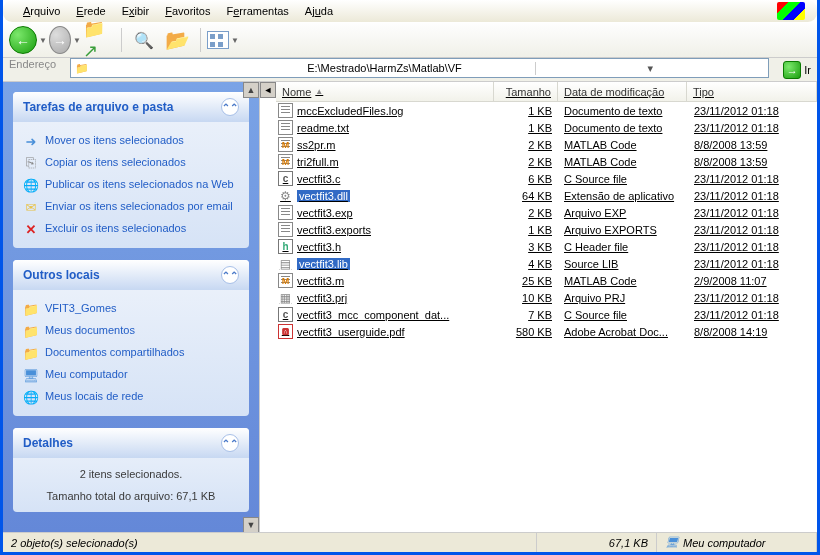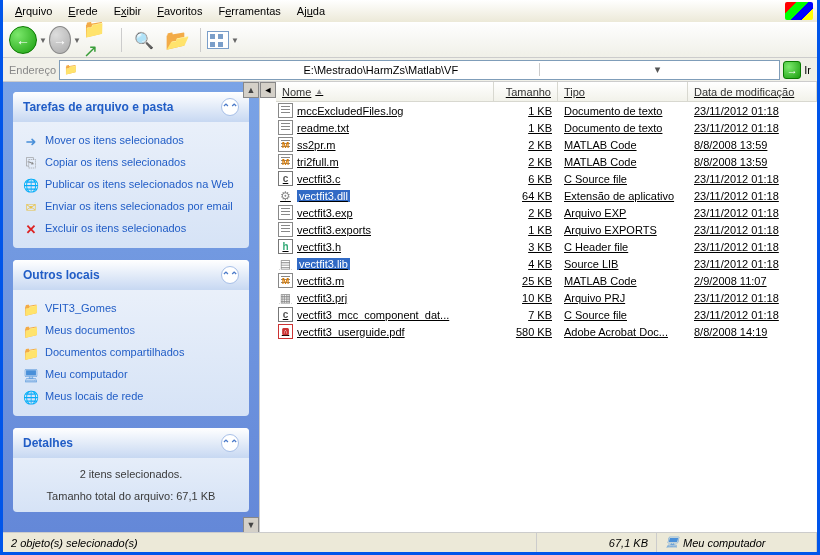--- a/index.html
+++ b/index.html
@@ -1,34 +1,34 @@
 <!DOCTYPE html>
 <html><head>
 <meta charset="utf-8">
 <style>
 * { box-sizing: border-box; margin: 0; padding: 0; }
 body { font-family: Tahoma, sans-serif; font-size: 11px; background: #fff; width: 820px; height: 555px; overflow: hidden; border: 3px solid #0055ea; border-top: none; position: relative; }
-.menubar { background: linear-gradient(#fff, #ece9d8); height: 22px; display: flex; align-items: center; padding: 0 4px; }
+.menubar { background: linear-gradient(#fff, #ece9d8); height: 22px; display: flex; align-items: center; padding: 0 12px; border-radius: 9px; }
 .menubar-item { padding: 2px 8px; cursor: default; }
 .menubar-item u { text-decoration: underline; }
 .win-logo { margin-left: auto; width: 28px; height: 18px; background: linear-gradient(135deg, #f00 0 25%, #0f0 0 50%, #00f 0 75%, #ff0 0); border-radius: 2px; }
 .toolbar { background: linear-gradient(#fefefe, #f0f0e8); height: 36px; border-top: 1px solid #fff; border-bottom: 1px solid #ccc; display: flex; align-items: center; padding: 0 6px; gap: 2px; }
 .tb-btn { width: 32px; height: 30px; display: flex; align-items: center; justify-content: center; border-radius: 3px; }
 .tb-btn.back { width: 38px; }
 .circle-btn { width: 28px; height: 28px; border-radius: 50%; display: flex; align-items: center; justify-content: center; color: #fff; font-size: 14px; font-weight: bold; }
 .circle-green { background: radial-gradient(circle at 30% 30%, #7be86b, #1a9e0e); border: 1px solid #0a7a00; }
 .circle-gray { background: radial-gradient(circle at 30% 30%, #ddd, #aaa); border: 1px solid #888; }
 .dropdown-arrow { font-size: 8px; color: #666; margin-left: 2px; }
 .tb-sep { width: 1px; height: 24px; background: #ccc; margin: 0 4px; }
 .icon-up { color: #3a9e3a; font-size: 18px; }
 .icon-search { color: #777; font-size: 16px; position: relative; }
 .icon-folder-big { color: #f5c73d; font-size: 20px; }
 .icon-views { width: 22px; height: 18px; border: 1px solid #7a9ec9; background: #fff; position: relative; }
 .icon-views::before { content: ""; position: absolute; left: 2px; top: 2px; width: 5px; height: 5px; background: #7a9ec9; box-shadow: 8px 0 #7a9ec9, 0 8px #7a9ec9, 8px 8px #7a9ec9; }
-.addressbar { height: 24px; background: #f0f0e8; display: flex; align-items: center; padding: 0 6px; gap: 3px; border-bottom: 1px solid #ccc; }
+.addressbar { height: 24px; background: #f0f0e8; display: flex; padding: 0 6px; gap: 14px; border-bottom: 1px solid #ccc; }
 .addr-label { color: #888; }
 .addr-input { flex: 1; height: 20px; border: 1px solid #7f9db9; background: #fff; display: flex; align-items: center; padding: 0 4px; }
 .addr-input span { flex: 1; }
 .addr-dd { width: 16px; text-align: center; color: #555; border-left: 1px solid #ccc; }
 .go-btn { display: flex; align-items: center; gap: 3px; }
 .go-arrow { width: 18px; height: 18px; background: radial-gradient(circle at 30% 30%, #7be86b, #1a9e0e); border: 1px solid #0a7a00; border-radius: 3px; color: #fff; display: flex; align-items: center; justify-content: center; font-size: 11px; }
 .content { display: flex; height: 451px; }
 .sidebar { width: 256px; background: linear-gradient(#7aa3e6, #6488d8); padding: 10px 10px; overflow: hidden; position: relative; }
 .scroll-arrow { position: absolute; right: 0; width: 16px; height: 16px; background: #d4d0c8; border: 1px solid #888; display: flex; align-items: center; justify-content: center; font-size: 9px; color: #444; }
 .scroll-top { top: 0; right: 0; }
@@ -210,25 +210,25 @@
 
   <div class="filepane">
     <div class="scroll-left-arrow">◄</div>
     <div class="columns">
       <div class="col c-name sort">
           <span>Nome</span>
         </div>
       <div class="col c-size">
           <span>Tamanho</span>
         </div>
+      <div class="col c-date">
+          <span>Data de modificação</span>
+        </div>
       <div class="col c-type">
           <span>Tipo</span>
-        </div>
-      <div class="col c-date">
-          <span>Data de modificação</span>
         </div>
     </div>
     <div class="filelist" id="filelist">
         <div class="row ">
      <div class="c-name cell">
             <span class="ficon ic-txt"></span>
             <span class="fname">mccExcludedFiles.log</span>
           </div>
      <div class="c-size cell">1 KB</div>
      <div class="c-type cell">Documento de texto</div>

